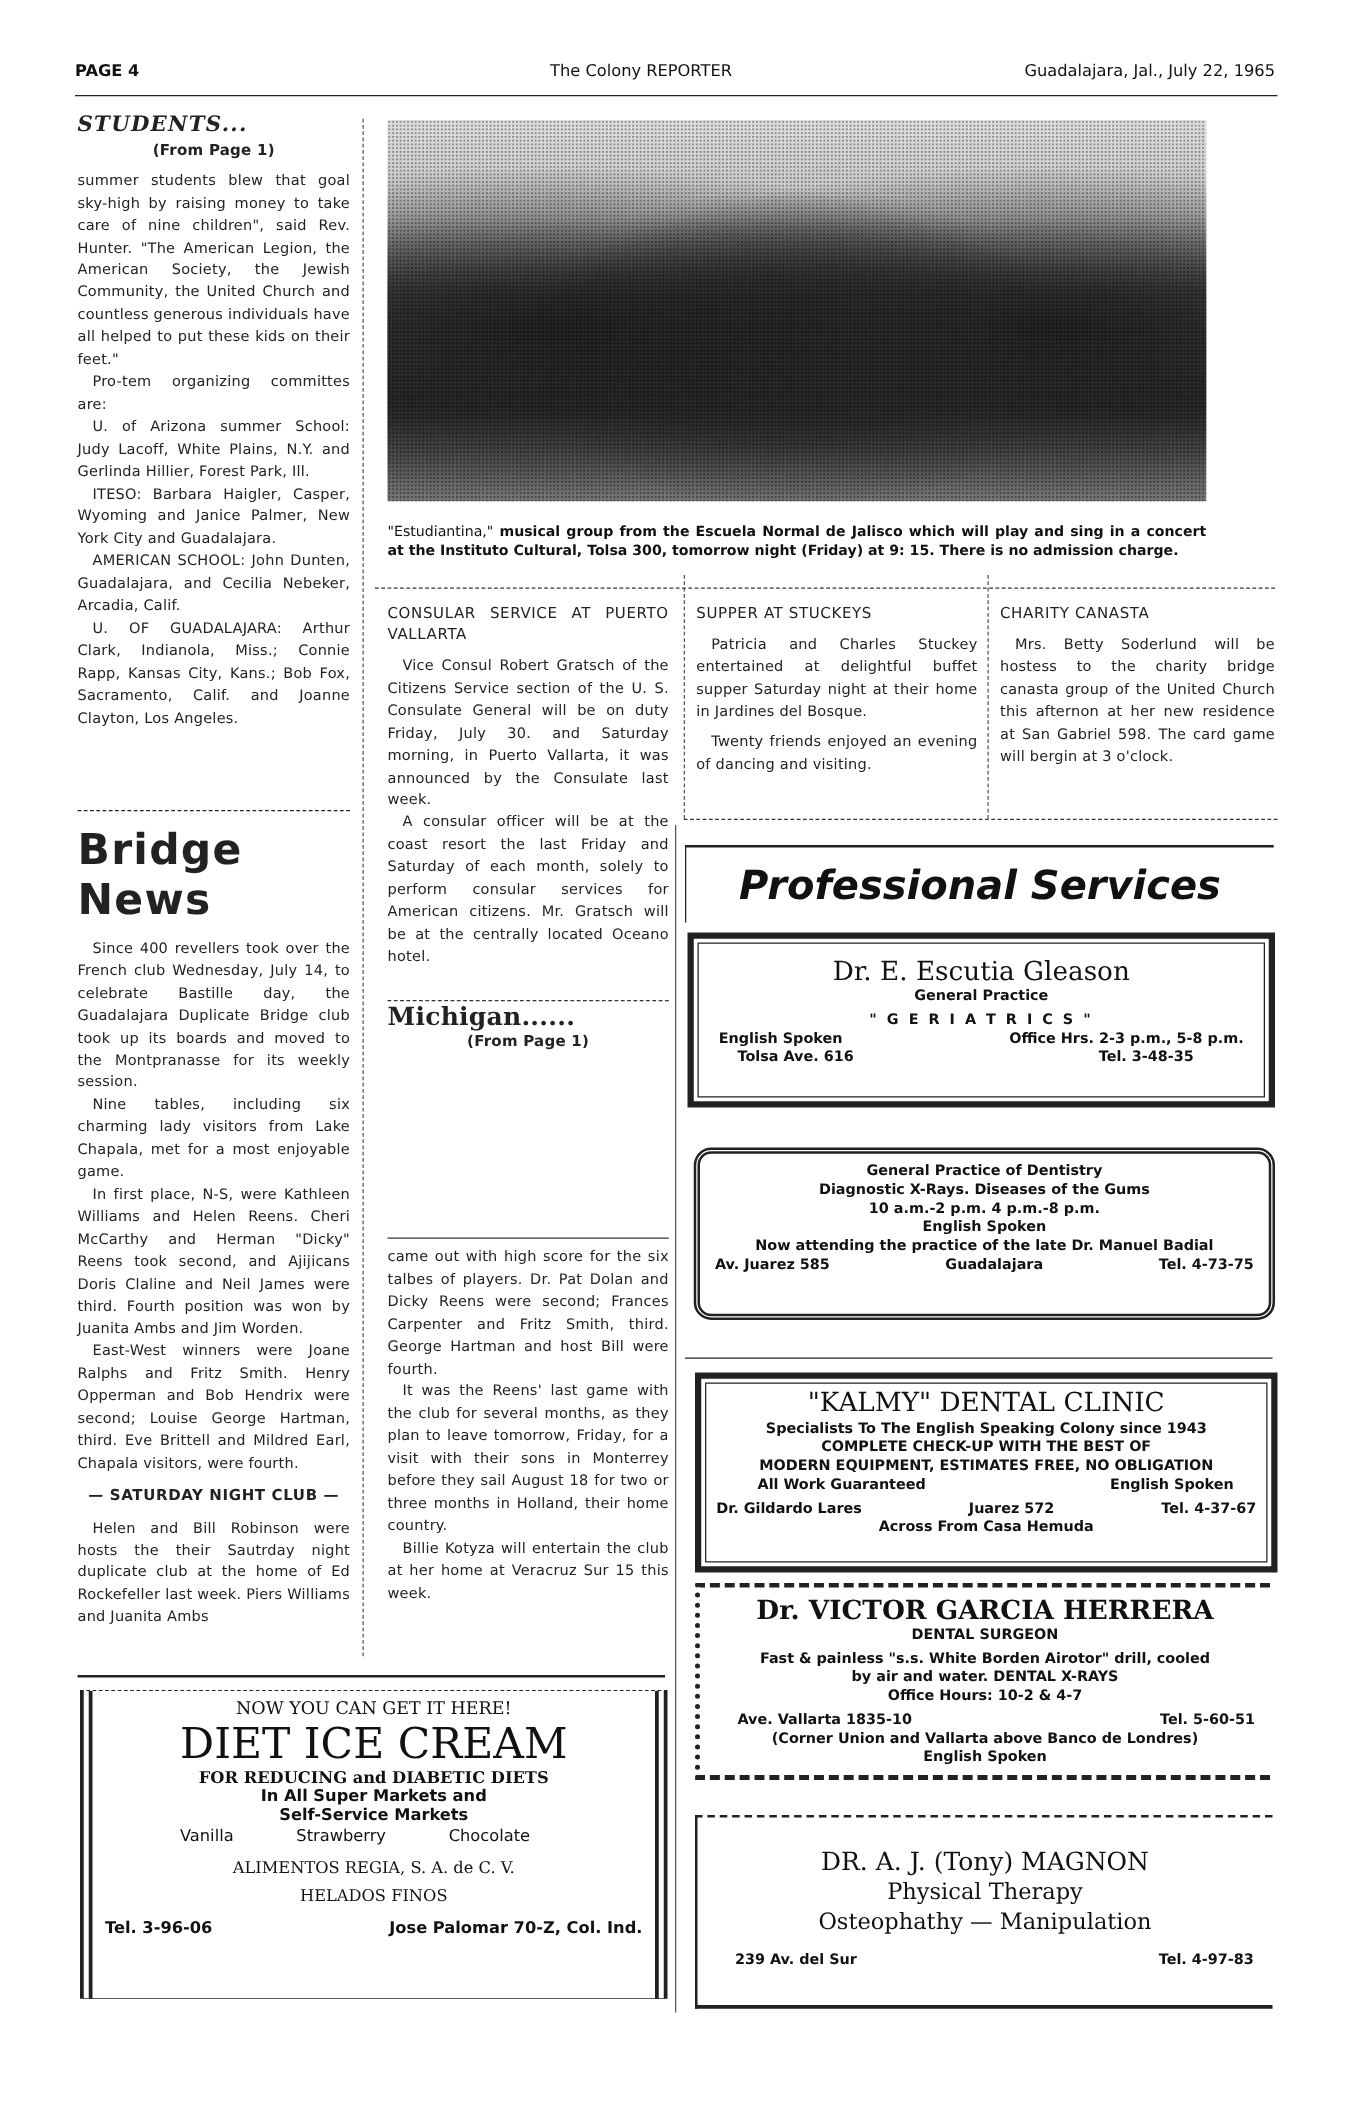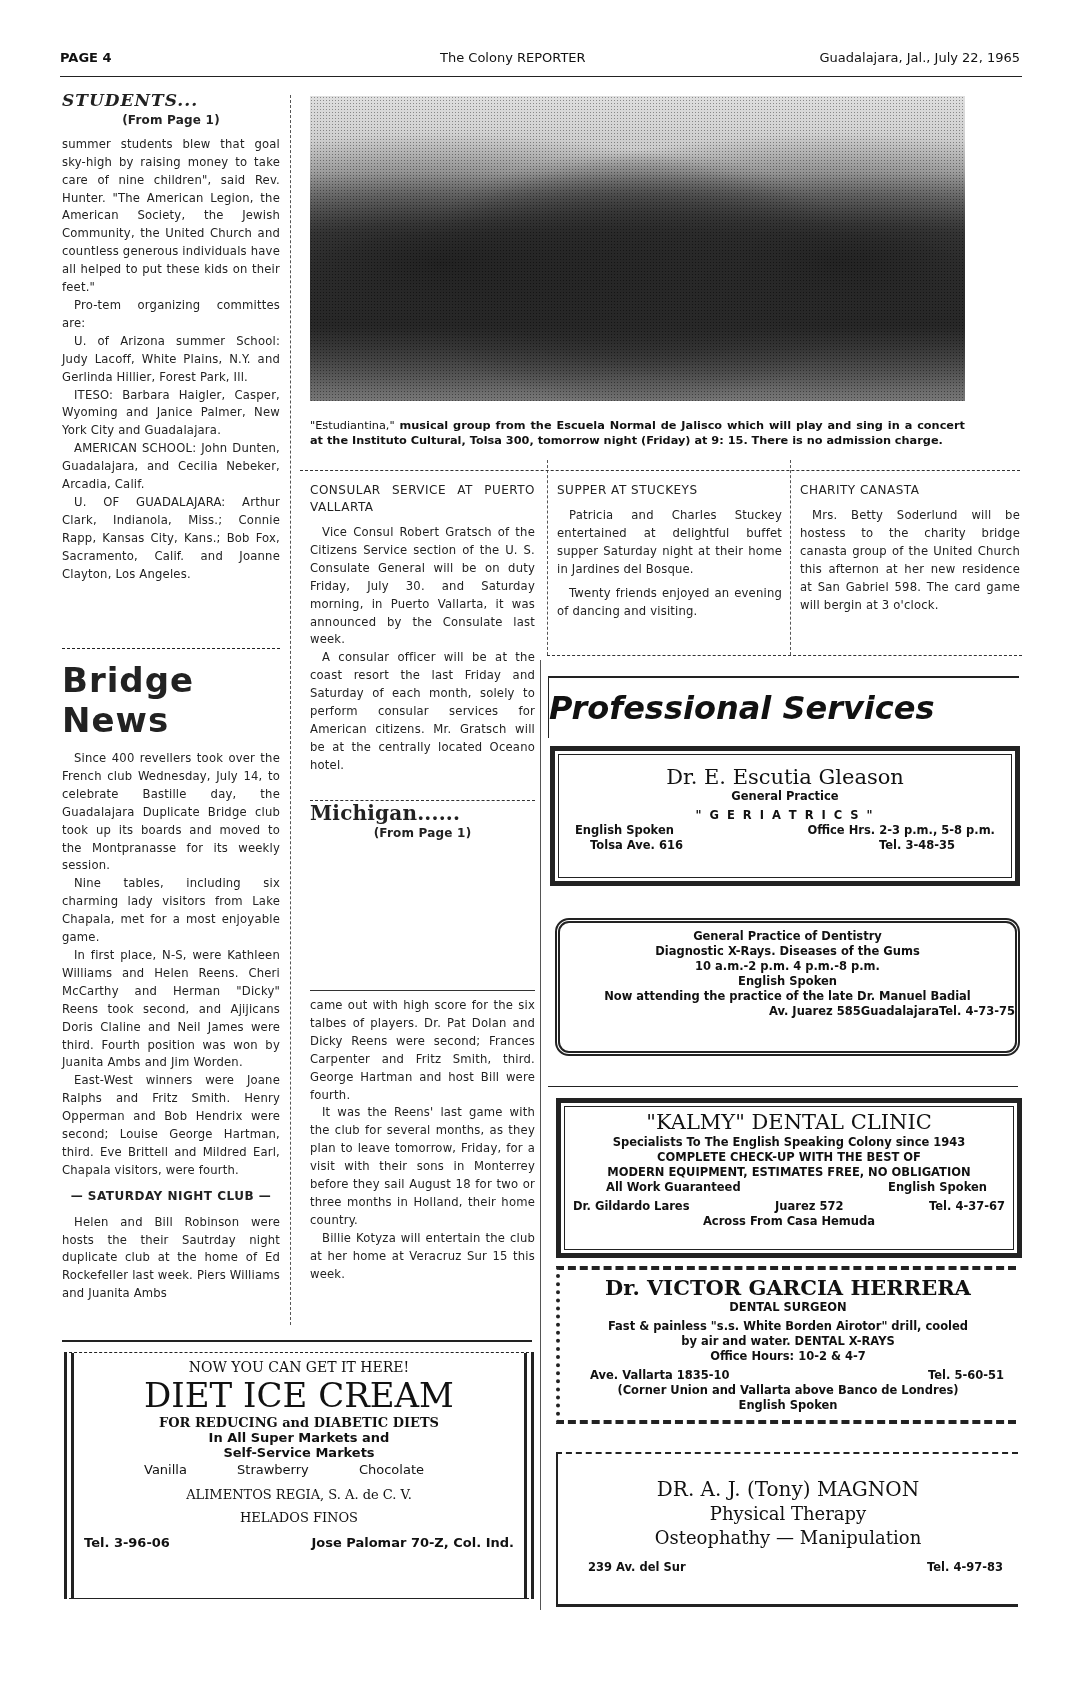--- a/index.html
+++ b/index.html
@@ -25,21 +25,21 @@
       radial-gradient(ellipse at 20% 55%,#2a2a2a 0,transparent 55%),
       radial-gradient(ellipse at 50% 60%,#333 0,transparent 50%),
       radial-gradient(ellipse at 80% 55%,#2a2a2a 0,transparent 55%),
       linear-gradient(#d6d6d6 0,#bdbdbd 25%,#555 45%,#333 75%,#777 100%);
     filter:contrast(1.1);}
   .photo::after{content:"";position:absolute;inset:0;background-image:radial-gradient(#000 0.7px,transparent 0.8px);background-size:3px 3px;opacity:0.35;}
   .caption{position:absolute;left:310px;top:418px;width:655px;font-size:11.3px;line-height:15px;text-align:justify;}
   .caption b{font-weight:bold;}
   .box{position:absolute;border:1px solid #222;}
   .ad-title{font-family:"DejaVu Serif",serif;}
-  .prof-head{position:absolute;left:548px;top:676px;width:470px;height:60px;border-top:2px solid #222;border-left:1px solid #222;font-size:32px;font-weight:bold;font-style:italic;line-height:60px;}
+  .prof-head{position:absolute;left:548px;top:676px;width:470px;height:60px;border-top:2px solid #222;border-left:1px solid #222;text-align:center;font-size:32px;font-weight:bold;font-style:italic;line-height:60px;}
   .dotted-frame{border:5px solid #222;outline:1px solid #222;outline-offset:-9px;}
   .center{text-align:center;}
   .adtext{font-size:11.5px;font-weight:bold;line-height:15px;}
   .row2{display:flex;justify-content:space-between;}
 </style>
 </head>
 <body>
 
 <div class="abs masthead">
   <span class="l">PAGE 4</span>
@@ -127,21 +127,21 @@
       <span>Tel. 3-48-35</span>
     </div>
 </div>
 
 <div class="box" style="left:555px;top:918px;width:455px;height:128px;border:3px solid #222;border-radius:14px;border-style:double;border-width:5px;">
   <div class="center adtext" style="margin-top:6px;">General Practice of Dentistry</div>
   <div class="center adtext">Diagnostic X-Rays. Diseases of the Gums</div>
   <div class="center adtext">10 a.m.-2 p.m. 4 p.m.-8 p.m.</div>
   <div class="center adtext">English Spoken</div>
   <div class="center adtext">Now attending the practice of the late Dr. Manuel Badial</div>
-  <div class="row2 adtext" style="padding:0 0;justify-content:flex-end;">
+  <div class="row2 adtext" style="padding:0 12px;">
       <span>Av. Juarez 585</span>
       <span>Guadalajara</span>
       <span>Tel. 4-73-75</span>
     </div>
 </div>
 <div class="rule" style="left:548px;top:1086px;width:470px;"></div>
 
 <div class="box dotted-frame" style="left:556px;top:1098px;width:456px;height:150px;">
   <div class="center ad-title" style="font-size:21px;margin-top:6px;line-height:26px;">"KALMY" DENTAL CLINIC</div>
   <div class="center adtext">Specialists To The English Speaking Colony since 1943</div>

